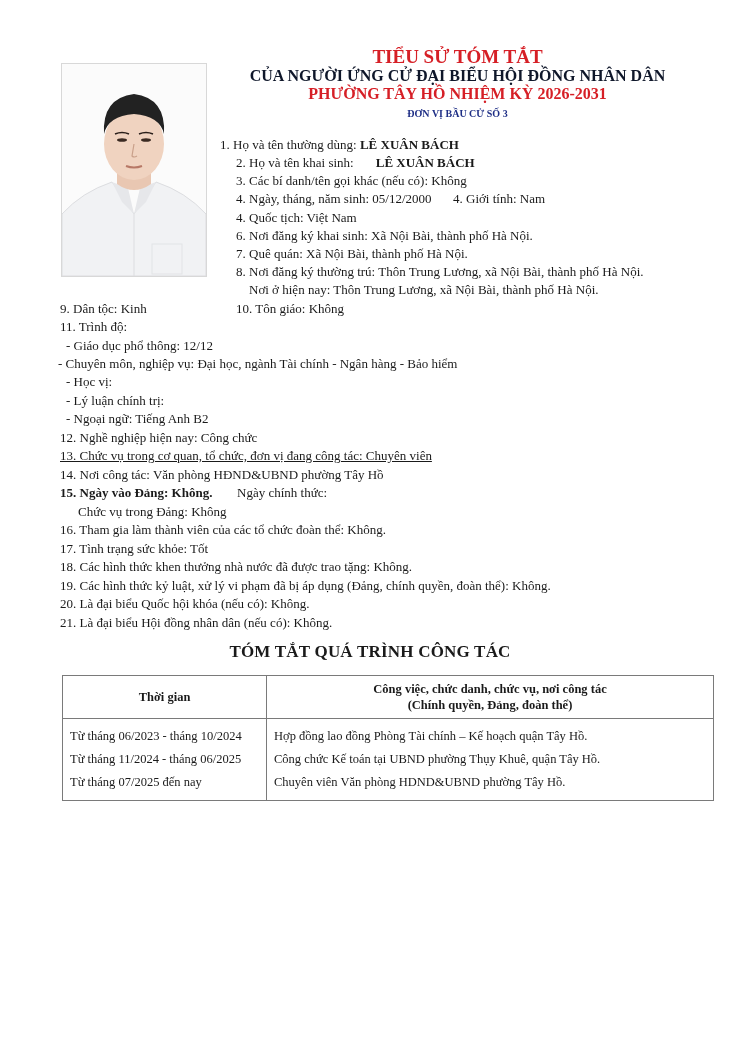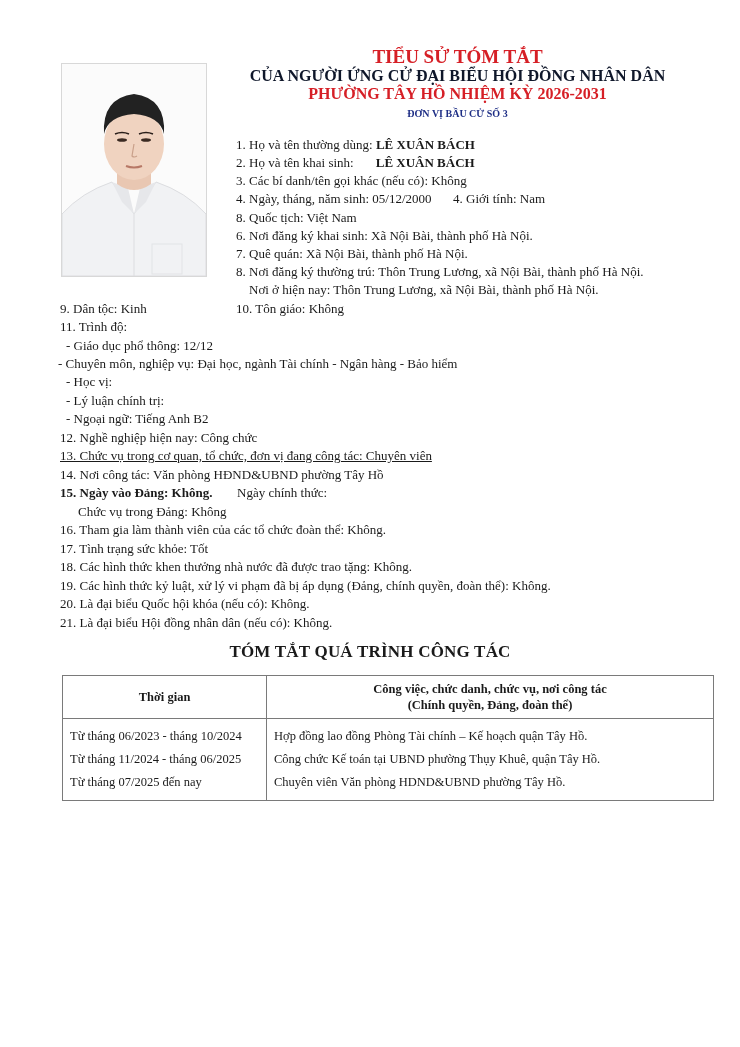--- a/index.html
+++ b/index.html
@@ -51,30 +51,30 @@
     <ellipse cx="84" cy="76" rx="5" ry="1.8" fill="#3a2a22"></ellipse>
     <path d="M53 70 Q60 67 67 70" stroke="#2a1f1a" stroke-width="1.6" fill="none"></path>
     <path d="M77 70 Q84 67 91 70" stroke="#2a1f1a" stroke-width="1.6" fill="none"></path>
 
     <path d="M72 80 L70 92 Q72 94 75 92" stroke="#c9a08a" stroke-width="1.2" fill="none"></path>
 
     <path d="M64 102 Q72 105 80 102" stroke="#b77866" stroke-width="2" fill="none"></path>
   </svg>
 </div>
 
-<div class="abs line" style="left:236px; top:136px;">
+<div class="abs line" style="left:220px; top:136px;">
   <span>1.  Họ và tên thường dùng: </span><span class="b">LÊ XUÂN BÁCH</span>
 </div>
 <div class="abs line" style="left:236px; top:154px;">
   <span>2.  Họ và tên khai sinh:</span><span class="b" style="margin-left:22px;">LÊ XUÂN BÁCH</span>
 </div>
 <div class="abs line" style="left:236px; top:172px;">3.  Các bí danh/tên gọi khác (nếu có): Không</div>
 <div class="abs line" style="left:236px; top:190px;">4.  Ngày, tháng, năm sinh: 05/12/2000</div>
 <div class="abs line" style="left:453px; top:190px;">4. Giới tính: Nam</div>
-<div class="abs line" style="left:236px; top:209px;">8.  Quốc tịch: Việt Nam</div>
+<div class="abs line" style="left:236px; top:209px;">4.  Quốc tịch: Việt Nam</div>
 <div class="abs line" style="left:236px; top:227px;">6.  Nơi đăng ký khai sinh: Xã Nội Bài, thành phố Hà Nội.</div>
 <div class="abs line" style="left:236px; top:245px;">7. Quê quán: Xã Nội Bài, thành phố Hà Nội.</div>
 <div class="abs line" style="left:236px; top:263px;">8. Nơi đăng ký thường trú: Thôn Trung Lương, xã Nội Bài, thành phố Hà Nội.</div>
 <div class="abs line" style="left:249px; top:281px;">Nơi ở hiện nay: Thôn Trung Lương, xã Nội Bài, thành phố Hà Nội.</div>
 
 <div class="abs line" style="left:60px; top:300px;">9. Dân tộc: Kinh</div>
 <div class="abs line" style="left:236px; top:300px;">10. Tôn giáo: Không</div>
 <div class="abs line" style="left:60px; top:318px;">11. Trình độ:</div>
 <div class="abs line" style="left:66px; top:337px;">- Giáo dục phổ thông: 12/12</div>
 <div class="abs line" style="left:58px; top:355px;">- Chuyên môn, nghiệp vụ: Đại học, ngành Tài chính - Ngân hàng - Bảo hiểm</div>

